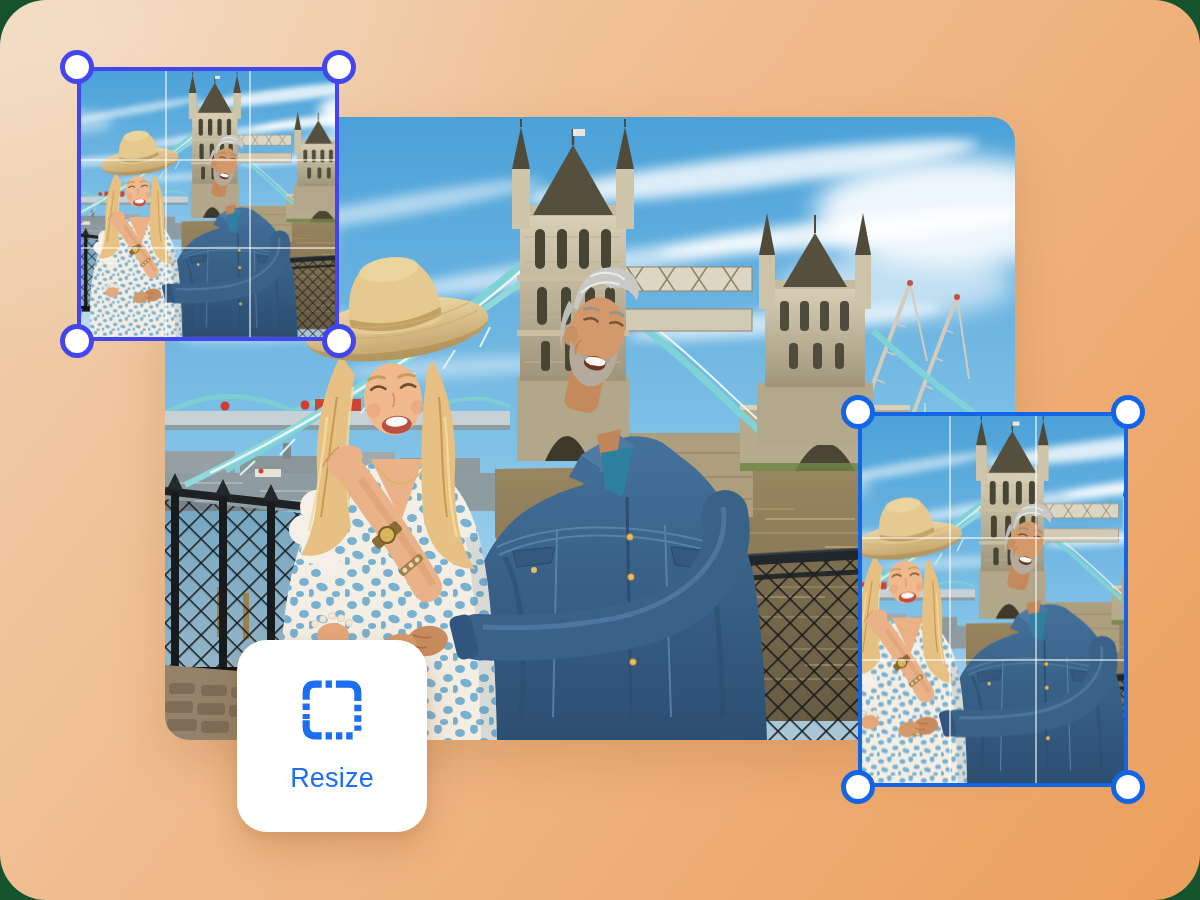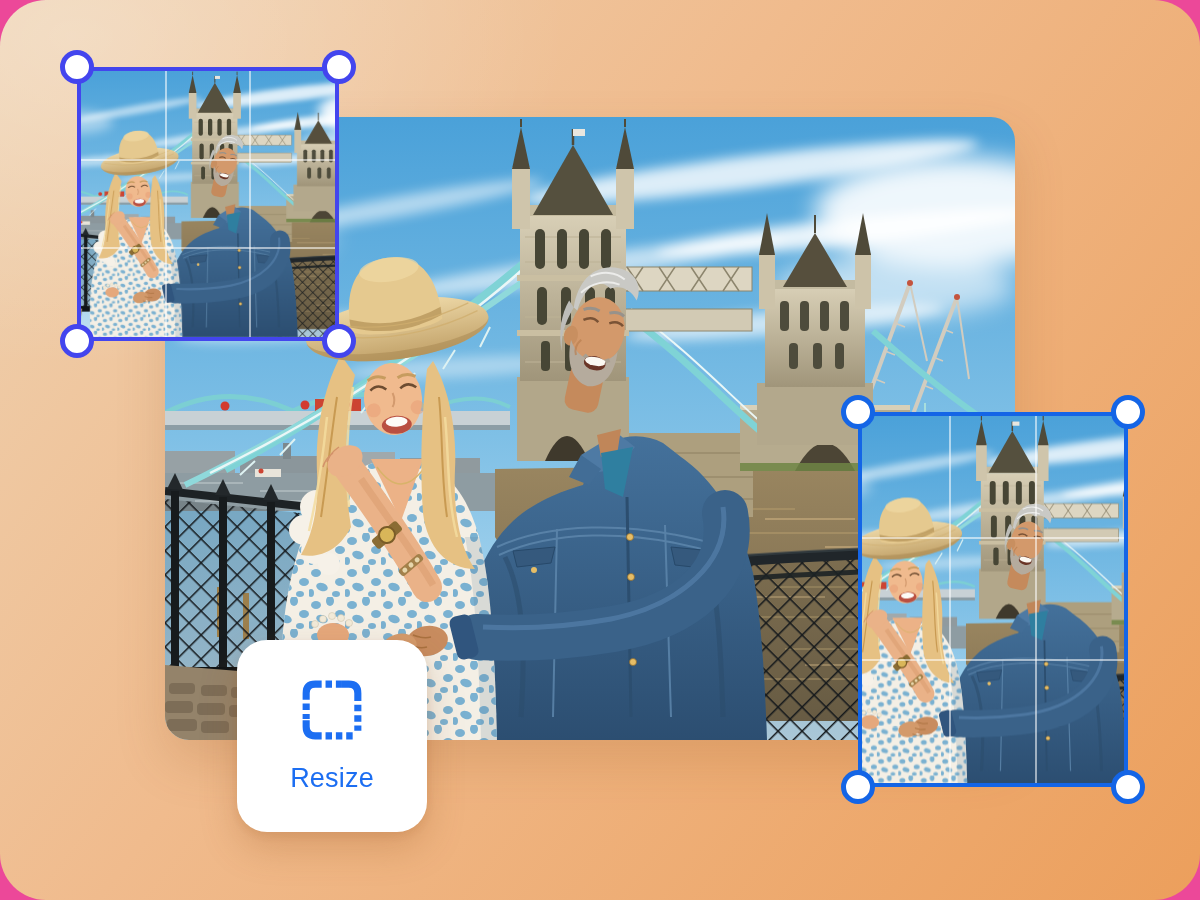--- a/index.html
+++ b/index.html
@@ -1,16 +1,16 @@
 <!DOCTYPE html>
 <html><head>
 <meta charset="utf-8">
 <style>
   html,body{margin:0;padding:0;background:#fff;font-family:"Liberation Sans",sans-serif;}
-  .stage{position:relative;width:1200px;height:900px;background:#ec4899;overflow:hidden;}
+  .stage{position:relative;width:1200px;height:900px;background:#14532d;overflow:hidden;}
   .canvas{
     position:absolute;inset:0;border-radius:46px;overflow:hidden;
     background:
       radial-gradient(900px 600px at 6% 4%, rgba(255,255,255,.28), rgba(255,255,255,0) 55%),
       linear-gradient(128deg,#eed2b1 0%,#f0bb8d 42%,#ec9f5c 100%);
   }
   .photo-frame{position:absolute;overflow:hidden;}
   .photo-frame svg{display:block;width:100%;height:100%;}
   .main-photo{
     left:165px;top:117px;width:850px;height:623px;border-radius:24px;

